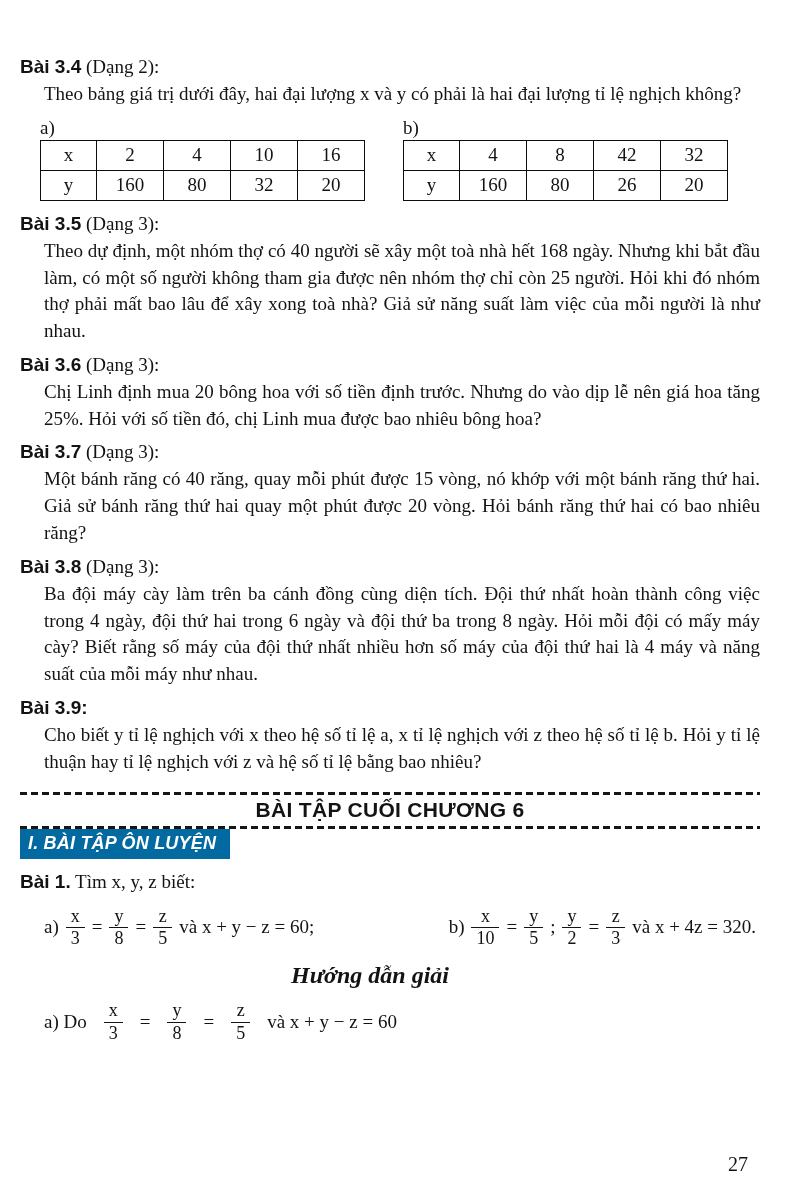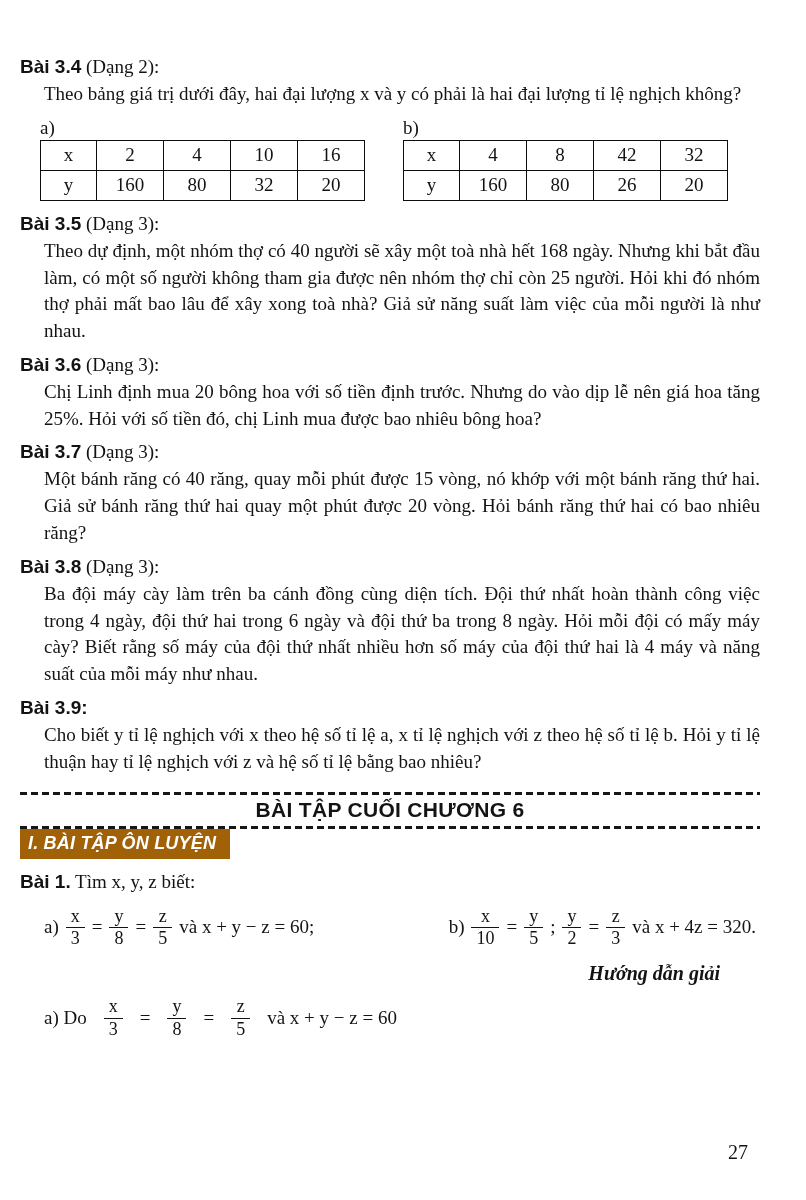--- a/index.html
+++ b/index.html
@@ -66,21 +66,21 @@
     font-family:"Liberation Sans","DejaVu Sans",sans-serif;
     font-weight:700;
     font-size:21px;
     text-align:center;
     padding:3px 0 4px 0;
     letter-spacing:.3px;
   }
   
   .section-badge {
     display:inline-block;
-    background:#a16207;
+    background:#0369a1;
     color:#ffffff;
     font-family:"Liberation Sans","DejaVu Sans",sans-serif;
     font-weight:700;
     font-style:italic;
     font-size:18px;
     padding:4px 14px 5px 8px;
     margin-bottom:12px;
     letter-spacing:.2px;
   }
   .ex-line { font-size:19px; margin-bottom:10px; }
@@ -108,38 +108,38 @@
     display:inline-flex;
     flex-direction:column;
     align-items:center;
     font-size:18px;
     line-height:1.08;
     vertical-align:middle;
   }
   .frac .num { padding:0 5px 1px 5px; }
   .frac .den { border-top:1.5px solid #131313; padding:1px 5px 0 5px; }
   .solution-heading {
-    text-align:right;
+    text-align:center;
     font-weight:700;
     font-style:italic;
-    font-size:20px;
+    font-size:24px;
     margin:14px 40px 12px 0;
   }
   .solution-line {
     display:flex;
     align-items:center;
     gap:17px;
     padding-left:24px;
     font-size:19px;
     margin-top:10px;
   }
   .page-number {
     position:absolute;
     right:58px;
-    bottom:36px;
+    bottom:24px;
     font-size:20px;
   }
 </style>
 </head>
 <body>
 
 <div class="page">
 
   <div class="prob">
     <div class="prob-head"><span class="prob-id">Bài 3.4</span><span class="prob-tag"> (Dạng 2):</span></div>

